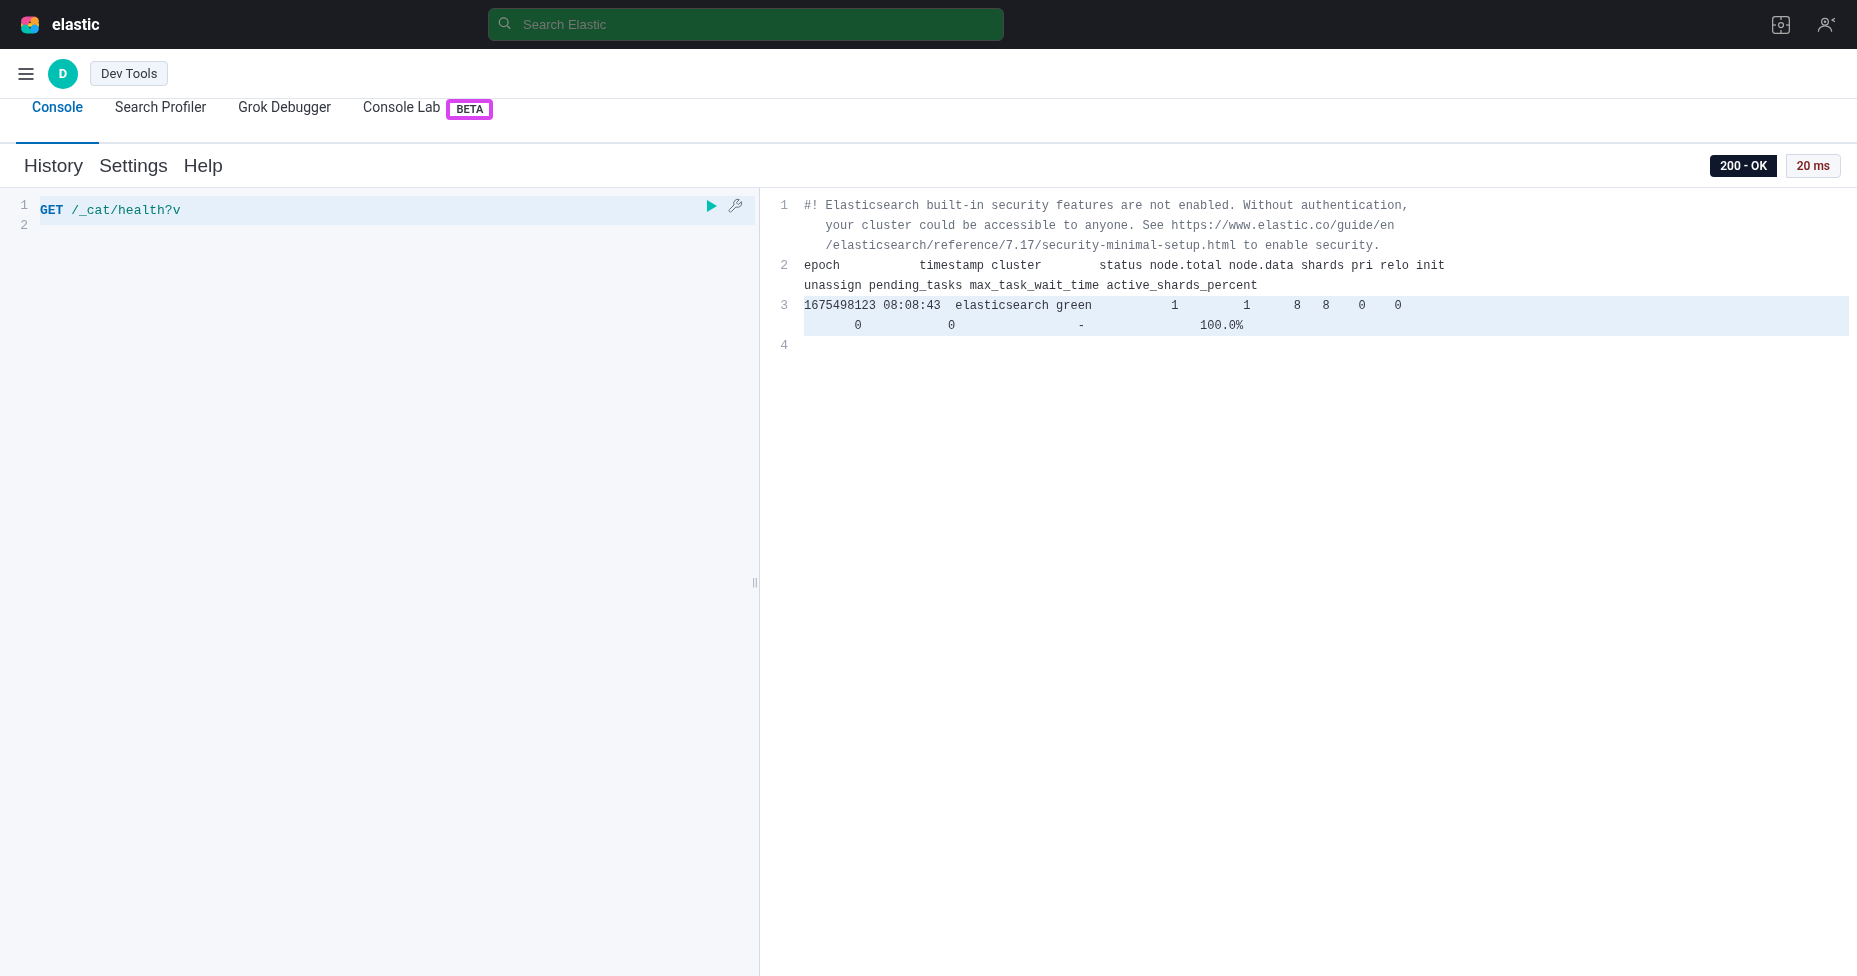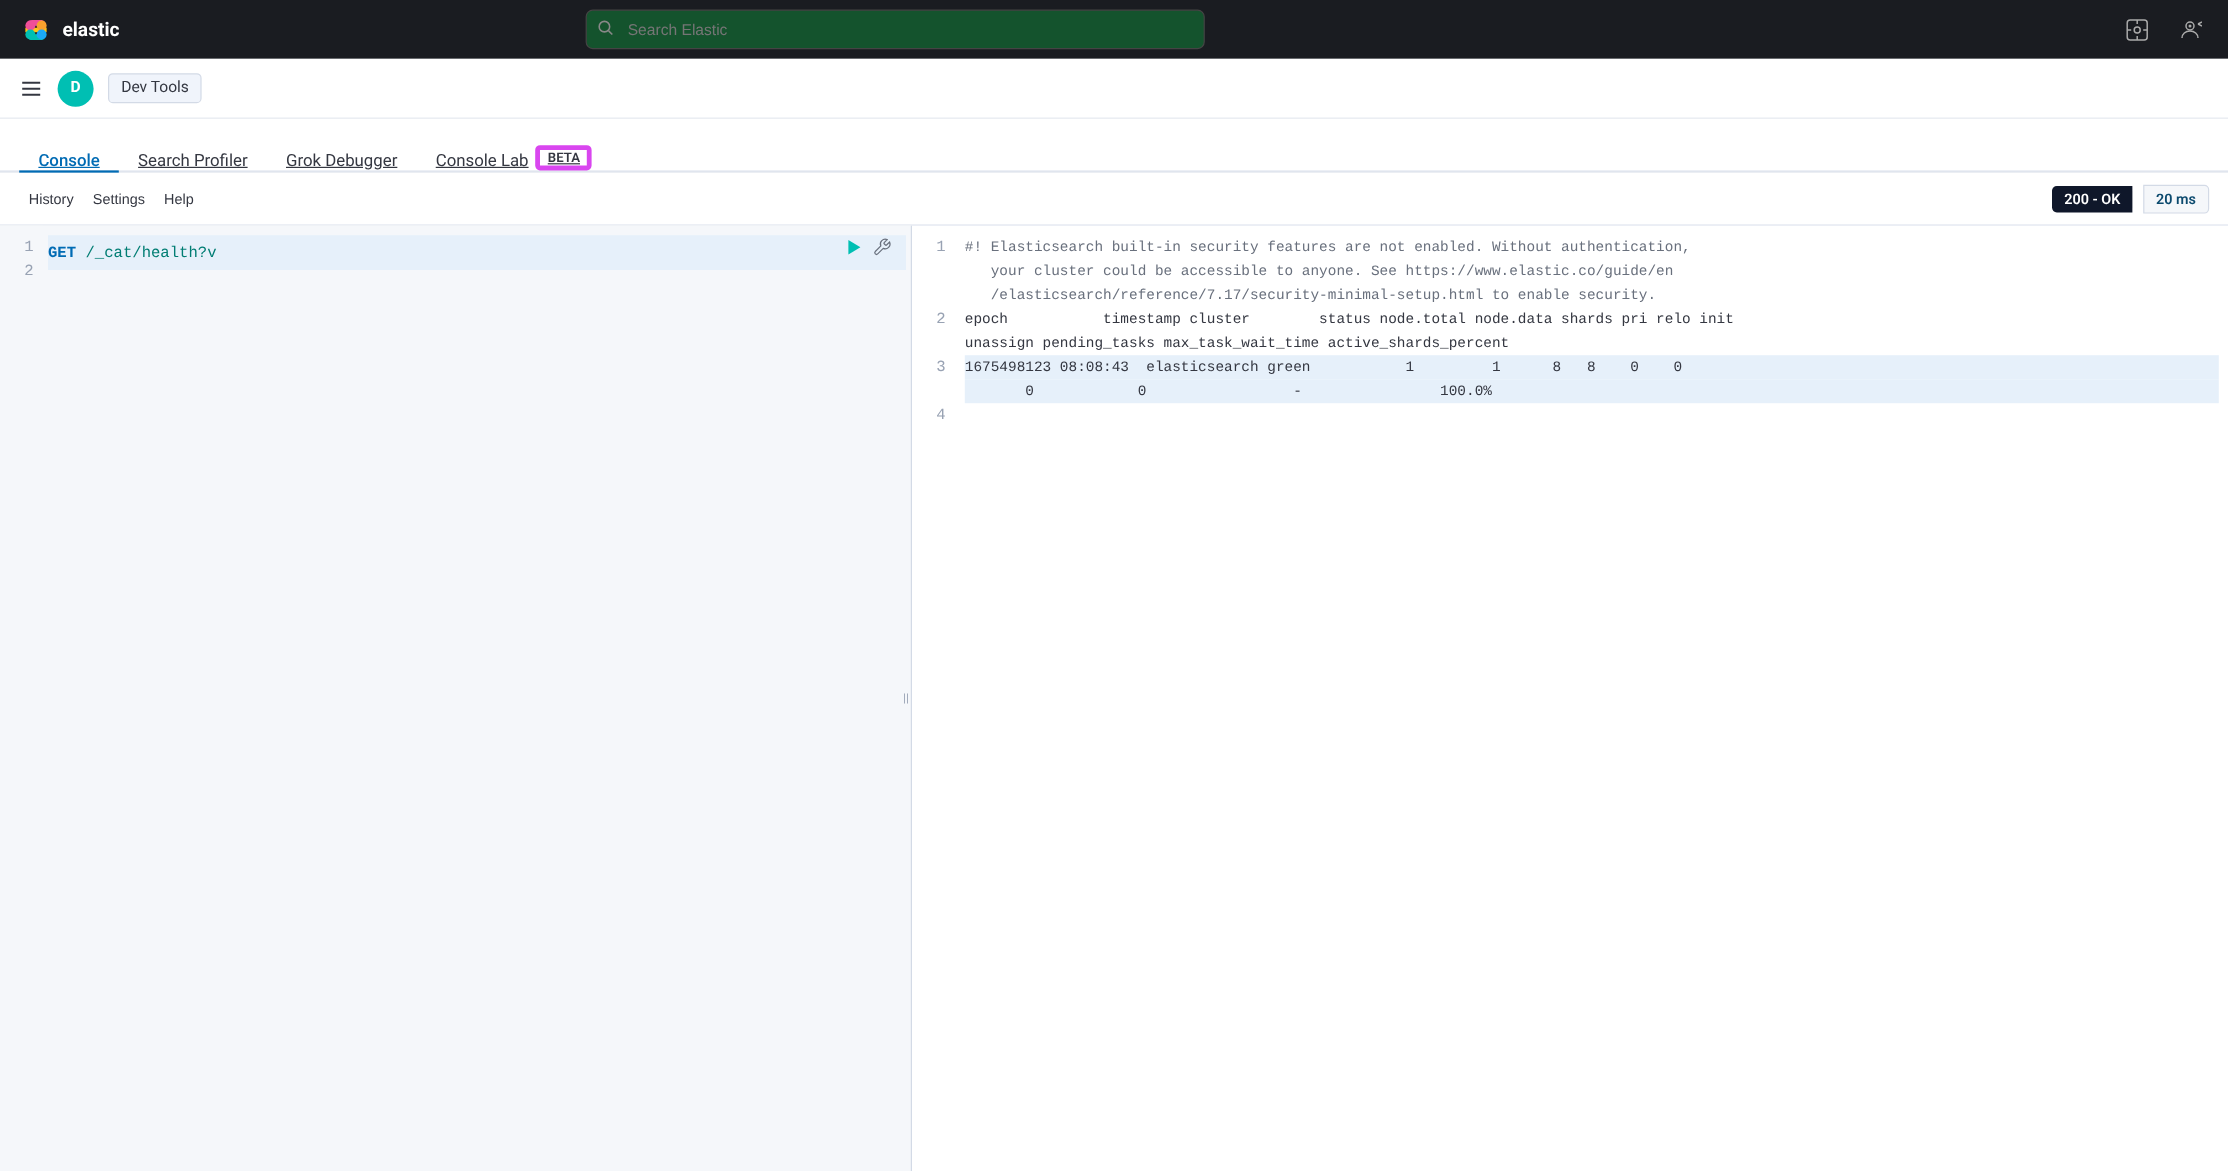--- a/index.html
+++ b/index.html
@@ -117,28 +117,27 @@
       display: flex;
       align-items: center;
       padding: 0 16px;
       border-bottom: 2px solid #e0e5ee;
       height: 45px;
     }
     .tab-item {
       padding: 0 16px;
       height: 45px;
       display: flex;
-      align-items: flex-end;
+      align-items: flex-start;
       font-size: 14px;
       color: #343741;
       cursor: pointer;
       border-bottom: 2px solid transparent;
       margin-bottom: -2px;
       white-space: nowrap;
-      text-decoration: underline;
     }
     .tab-item.active {
       color: #006bb4;
       border-bottom: 2px solid #006bb4;
       font-weight: 500;
     }
     .beta-badge {
       background: #fff;
       border: 4px solid #d946ef;
       border-radius: 4px;
@@ -155,41 +154,41 @@
       display: flex;
       align-items: center;
       padding: 8px 16px;
       border-bottom: 1px solid #e0e5ee;
       height: 44px;
       position: relative;
     }
     .toolbar-btn {
       background: none;
       border: none;
-      font-size: 12px;
+      font-size: 19px;
       color: #343741;
       cursor: pointer;
       padding: 4px 8px;
     }
     .status-badge {
       position: absolute;
       right: 80px;
       background: #0f172a;
       color: #fff;
       font-size: 12px;
       font-weight: 600;
       padding: 4px 10px;
       border-radius: 4px 0 0 4px;
     }
     .time-badge {
       position: absolute;
       right: 16px;
       background: #f5f7fa;
       border: 1px solid #d3dae6;
-      color: #0c4a6e;
+      color: #7f1d1d;
       font-size: 12px;
       font-weight: 600;
       padding: 4px 10px;
       border-radius: 0 4px 4px 0;
     }
 
     
     .main-content {
       display: flex;
       height: calc(976px - 49px - 50px - 45px - 44px);

